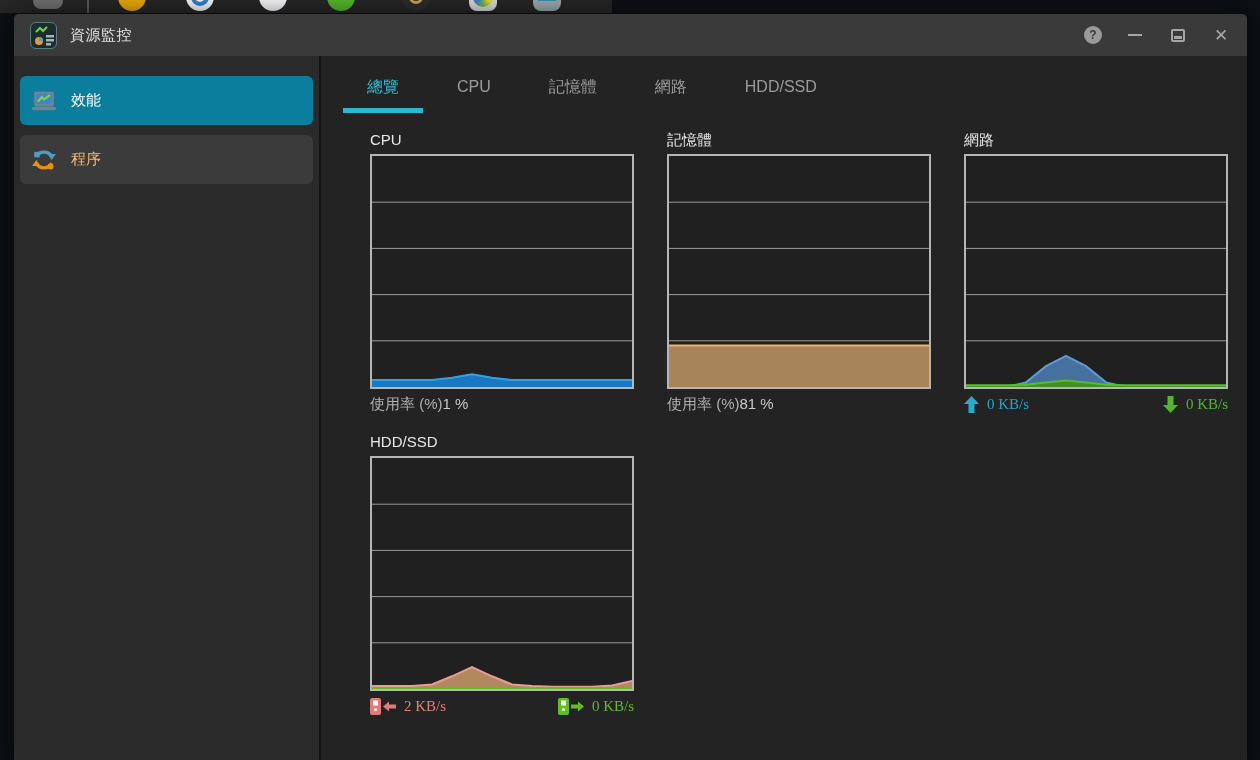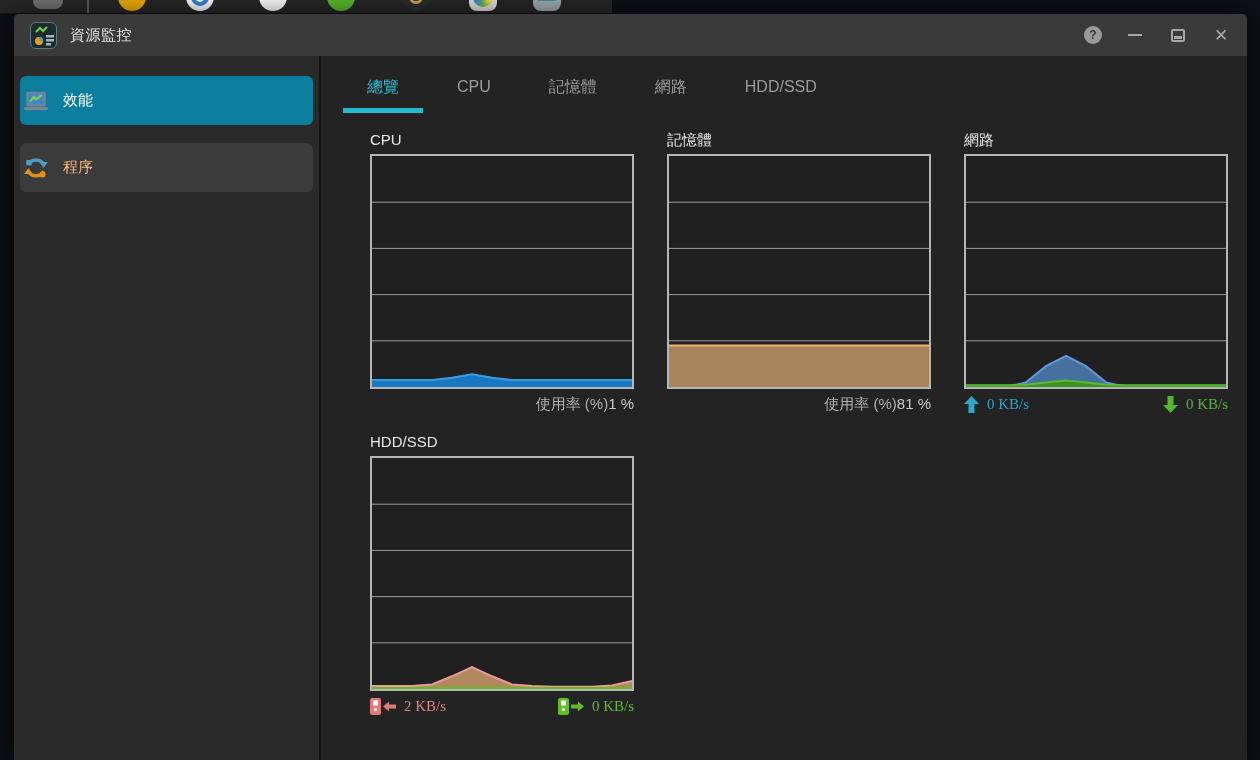--- a/index.html
+++ b/index.html
@@ -43,41 +43,41 @@
               font-weight:bold; font-size:12px; }
   .ctl-min span { display:block; width:14px; height:2px; background:#a6a6a6; }
   .ctl-max span { display:block; width:14px; height:13px; border:2px solid #a6a6a6; border-radius:2px; position:relative; }
   .ctl-max span:after { content:""; position:absolute; left:1px; right:1px; bottom:1px; height:3px; background:#a6a6a6; }
   .ctl-close { font-size:17px; }
 
   .win-body { flex:1; display:flex; min-height:0; }
 
   
   .sidebar { width:307px; background:#2a2a2b; border-right:2px solid #131313; padding:20px 6px 0 6px; flex:0 0 auto; }
-  .side-item { height:49px; display:flex; align-items:center; gap:14px; padding-left:3px;
-               border-radius:6px; margin-bottom:18px; color:#b5b5b5; font-size:15px; cursor:default; }
+  .side-item { height:49px; display:flex; align-items:center; gap:14px; padding-left:11px;
+               border-radius:6px; margin-bottom:10px; color:#b5b5b5; font-size:15px; cursor:default; }
   .side-item svg { flex:0 0 auto; }
   .side-item.sel { background:#0b7e9d; color:#ffffff; }
   .side-item.hov { background:#3b3b3c; color:#fdba74; }
 
   
   .main { flex:1; display:flex; flex-direction:column; min-width:0; }
   .tabbar { height:62px; display:flex; padding-left:22px; flex:0 0 auto; }
   .tab { position:relative; display:flex; align-items:center; justify-content:center;
          padding:0 24px; margin-right:10px; font-size:16px; color:#9b9b9b; cursor:default; }
   .tab.active { color:#2cb9ce; }
   .tab.active:after { content:""; position:absolute; left:0; right:0; bottom:5px; height:5px; background:#29b8ce; }
 
   .panels { padding:13px 0 0 49px; }
   .prow { display:flex; gap:33px; margin-bottom:19px; }
   .panel { width:264px; }
   .ptitle { font-size:15px; color:#e8e8e8; margin-bottom:6px; height:17px; }
   .chartbox { width:264px; height:235px; border:2px solid #b6b6b6; background:#202021; }
   .chartbox svg { display:block; }
-  .pfooter { display:flex; justify-content:flex-end; margin-top:6px; font-size:15px; color:#b2b2b2; }
+  .pfooter { display:flex; justify-content:flex-start; margin-top:6px; font-size:15px; color:#b2b2b2; }
   .pfooter .val { color:#c9c9c9; }
   .legend { display:flex; justify-content:space-between; margin-top:7px; font-size:15px; }
   .litem { display:flex; align-items:center; gap:8px;font-family:Liberation Serif, serif; }
   .net-up   { color:#2aa3c6; }
   .net-down { color:#55b52e; }
   .hdd-read { color:#e4807c;text-align:right; }
   .hdd-write{ color:#62bd22; }
 </style>
 </head>
 <body>

